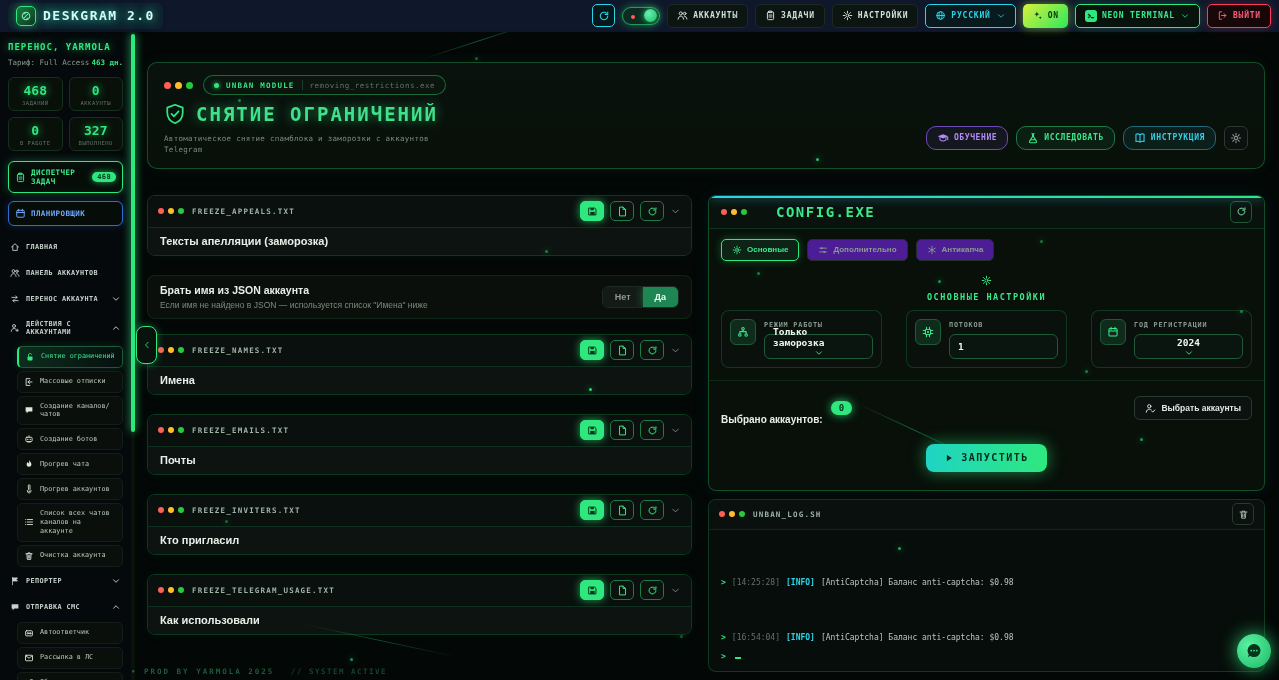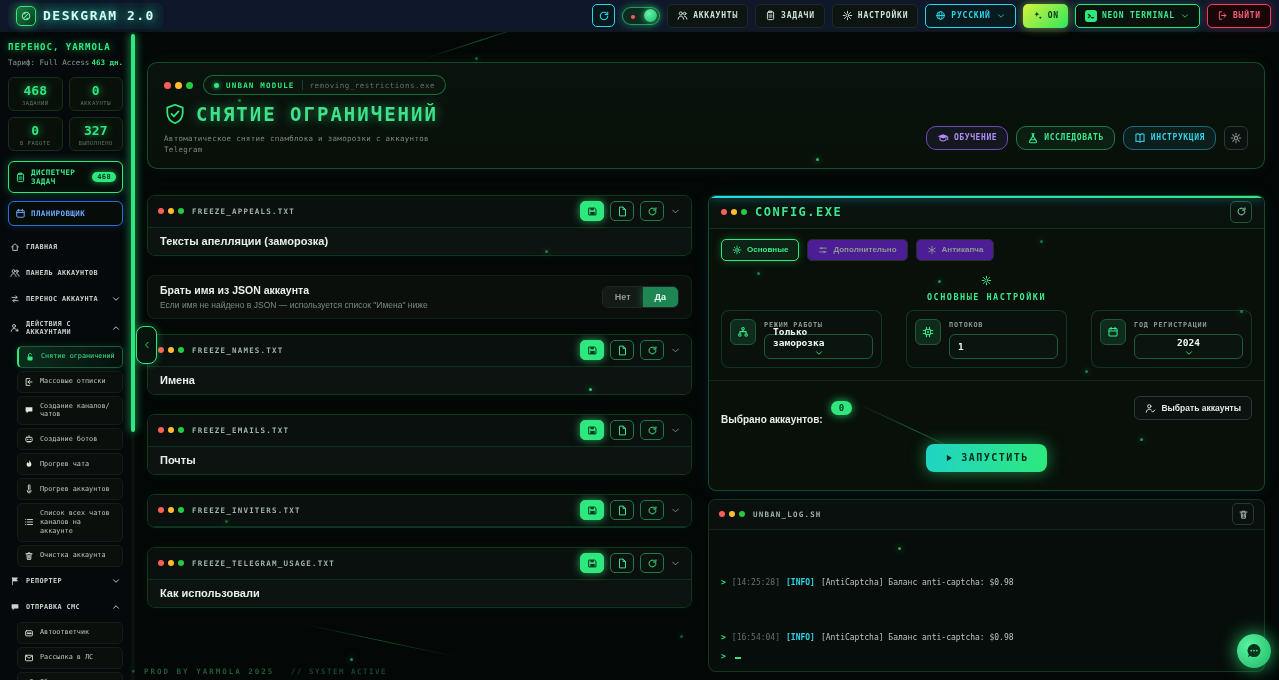--- a/index.html
+++ b/index.html
@@ -137,21 +137,21 @@
            font-family:"Liberation Sans","DejaVu Sans",sans-serif;}
   .seg-opt.on{background:#1d8652;color:#eafff2;box-shadow:0 0 8px rgba(46,232,126,.4);}
 
   
   .config-panel{border:1px solid rgba(46,232,126,.28);border-radius:8px;background:#081009;position:relative;
                 overflow:hidden;box-shadow:0 0 18px rgba(41,214,232,.08);}
   .config-panel::before{content:'';position:absolute;top:0;left:0;right:0;height:2px;
                 background:linear-gradient(90deg,#29d6e8,#2ee87e);box-shadow:0 0 10px rgba(41,214,232,.8);}
   .cfg-head{height:33px;display:flex;align-items:center;gap:8px;padding:0 12px;background:#0a120e;
             border-bottom:1px solid rgba(46,232,126,.15);}
-  .cfg-name{font-size:12px;font-weight:bold;letter-spacing:1.5px;color:#3ae98c;}
+  .cfg-name{font-size:14px;font-weight:bold;letter-spacing:1.5px;color:#3ae98c;margin-left:21px;}
   .cfg-refresh{margin-left:auto;width:22px;height:22px;border:1px solid #1f5a38;border-radius:5px;color:#7fe8b0;
                background:#0a130e;display:flex;align-items:center;justify-content:center;cursor:pointer;}
   .cfg-tabs{display:flex;gap:8px;padding:10px 12px 6px;}
   .tab{height:22px;display:flex;align-items:center;gap:5px;padding:0 10px;border-radius:5px;
        border:1px solid #223029;color:#8a9a90;font-size:8px;font-weight:bold;background:#4c1d95;cursor:pointer;}
   .tab.active{border-color:#2ee87e;color:#3ae98c;background:#0d2316;box-shadow:0 0 9px rgba(46,232,126,.3);}
   .cfg-section{display:flex;align-items:center;gap:6px;padding:8px 12px 6px;color:#3ae98c;font-size:8.5px;
                font-weight:bold;letter-spacing:1.5px;flex-direction:column;}
   .cfg-fields{display:flex;gap:24px;padding:2px 12px 12px;}
   .cfg-field{flex:1;border:1px solid rgba(46,232,126,.18);border-radius:8px;padding:8px;background:#0a110d;
@@ -792,20 +792,21 @@
                         </svg>
                       </span>
                     </button>
                     <span class="fc-chev"><span class="ic ic11">
                         <svg viewBox="0 0 16 16" fill="none" stroke="currentColor" stroke-width="1.4" stroke-linecap="round" stroke-linejoin="round">
                           <path d="m4 6 4 4 4-4"></path>
                         </svg>
                       </span></span>
                   </div>
                 </div>
+                <div class="fc-body">Кто пригласил</div>
               </div>
               <div class="file-card">
                 <div class="fc-head">
                   <div class="lights">
                     <span class="dot sm d-r"></span>
                     <span class="dot sm d-y"></span>
                     <span class="dot sm d-g"></span>
                   </div>
                   <span class="fc-name">FREEZE_TELEGRAM_USAGE.TXT</span>
                   <div class="fc-actions">

